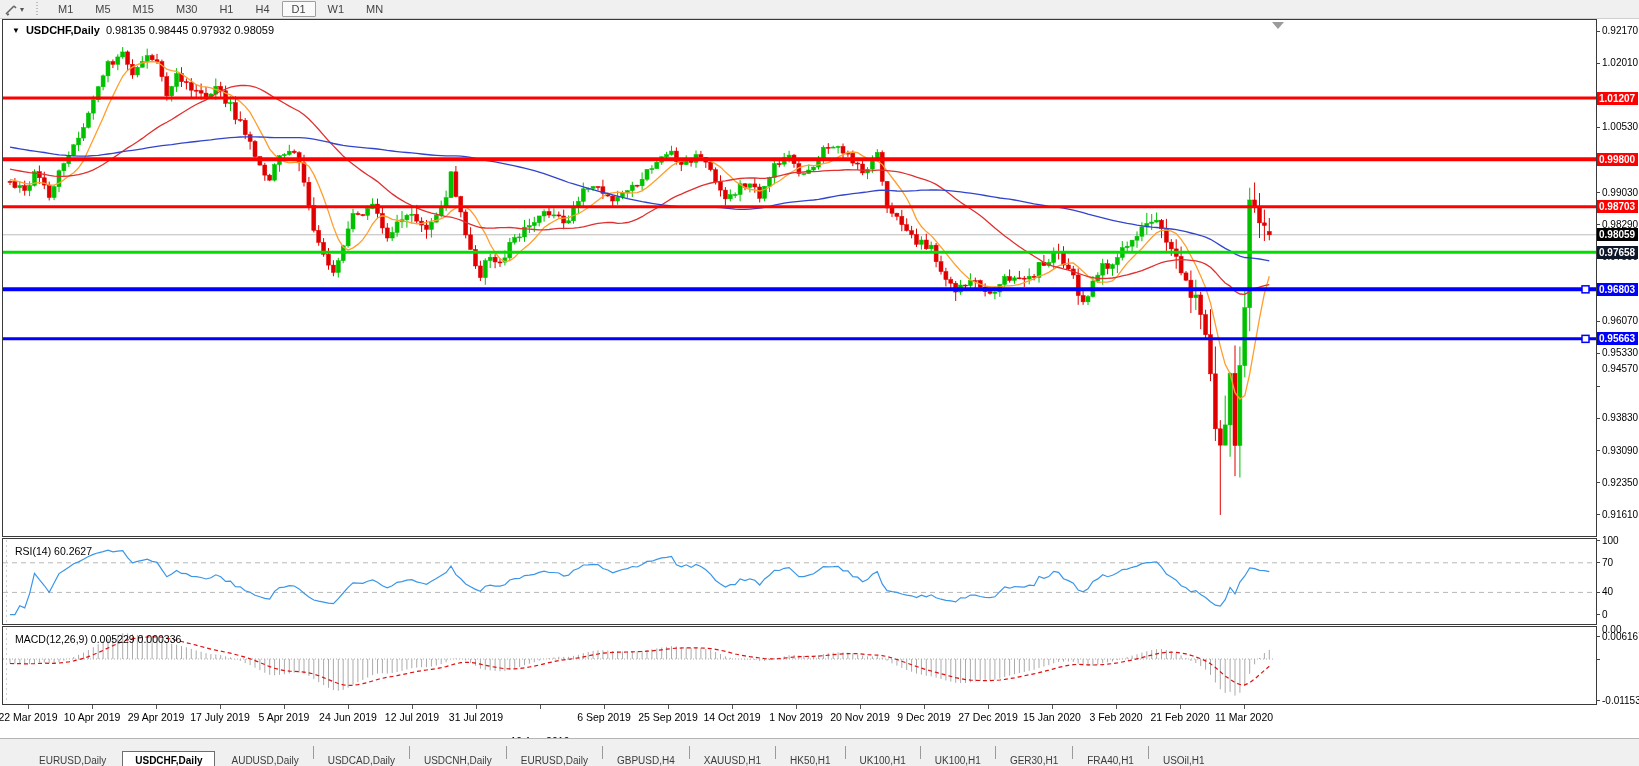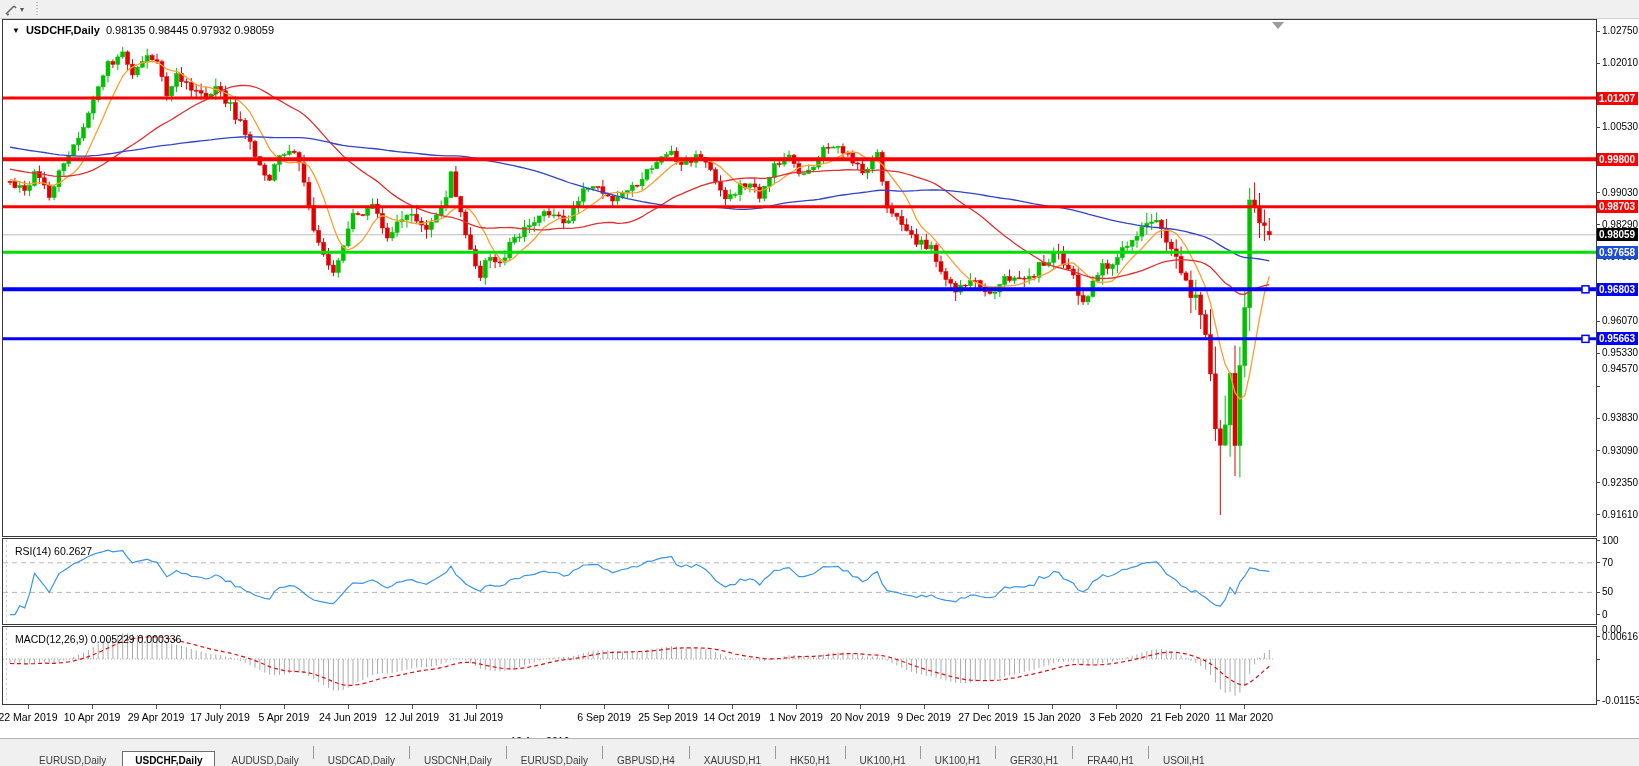--- a/index.html
+++ b/index.html
@@ -41,20 +41,31 @@
 <div id="app">
 
 <div id="toolbar">
   <span class="tb-icon">
     <svg width="14" height="13" viewBox="0 0 14 13">
           <path d="M2 11 L10 3 M10 3 l2 2 M3 12 l2 -1" stroke="#666" stroke-width="1.6" fill="none"></path>
         </svg>
   </span>
   <span class="tb-caret">▾</span>
   <span class="tb-grip"></span>
+  <span id="tf-buttons" style="display: flex;">
+        <div class="tf-btn">M1</div>
+        <div class="tf-btn">M5</div>
+        <div class="tf-btn">M15</div>
+        <div class="tf-btn">M30</div>
+        <div class="tf-btn">H1</div>
+        <div class="tf-btn">H4</div>
+        <div class="tf-btn active">D1</div>
+        <div class="tf-btn">W1</div>
+        <div class="tf-btn">MN</div>
+      </span>
 </div>
 
 <div class="panel" id="main-panel"></div>
 <div class="panel" id="rsi-panel">
       <div class="grip-strip"></div>
     </div>
 <div class="panel" id="macd-panel">
       <div class="grip-strip"></div>
     </div>
 
@@ -861,21 +872,21 @@
   <span class="menu-tri">▼</span>
   <b>USDCHF,Daily</b>
   <span>0.98135 0.98445 0.97932 0.98059</span>
 </div>
 
 <div class="pane-label" style="top:545px">RSI(14) 60.2627</div>
 <div class="pane-label" style="top:633px">MACD(12,26,9) 0.005229 0.000336</div>
 
 <div id="axis-layer">
       <div class="tick-dash" style="top: 30.5px;"></div>
-      <div class="tick-label" style="top: 25px;">1.02750</div>
+      <div class="tick-label" style="top: 25px;">0.92170</div>
       <div class="tick-dash" style="top: 62.6456px;"></div>
       <div class="tick-label" style="top: 57.1456px;">1.02010</div>
       <div class="tick-dash" style="top: 126.937px;"></div>
       <div class="tick-label" style="top: 121.437px;">1.00530</div>
       <div class="tick-dash" style="top: 192.097px;"></div>
       <div class="tick-label" style="top: 186.597px;">0.99030</div>
       <div class="tick-dash" style="top: 224.242px;"></div>
       <div class="tick-label" style="top: 218.742px;">0.98290</div>
       <div class="tick-dash" style="top: 256.388px;"></div>
       <div class="tick-label" style="top: 250.888px;">0.97550</div>
@@ -891,33 +902,33 @@
       <div class="tick-label" style="top: 444.63px;">0.93090</div>
       <div class="tick-dash" style="top: 482.276px;"></div>
       <div class="tick-label" style="top: 476.776px;">0.92350</div>
       <div class="tick-dash" style="top: 514.422px;"></div>
       <div class="tick-label" style="top: 508.922px;">0.91610</div>
       <div class="tick-dash" style="top: 540.1px;"></div>
       <div class="tick-label" style="top: 534.6px;">100</div>
       <div class="tick-dash" style="top: 562.3px;"></div>
       <div class="tick-label" style="top: 556.8px;">70</div>
       <div class="tick-dash" style="top: 591.9px;"></div>
-      <div class="tick-label" style="top: 586.4px;">50</div>
+      <div class="tick-label" style="top: 586.4px;">40</div>
       <div class="tick-dash" style="top: 614.1px;"></div>
       <div class="tick-label" style="top: 608.6px;">0</div>
       <div class="tick-dash" style="top: 636.299px;"></div>
       <div class="tick-label" style="top: 630.799px;">0.006167</div>
       <div class="tick-dash" style="top: 658.5px;"></div>
       <div class="tick-label" style="top: 624px;">0.00</div>
       <div class="tick-dash" style="top: 700.019px;"></div>
       <div class="tick-label" style="top: 694.519px;">-0.011533</div>
       <div class="price-badge" style="top: 91.5279px; background: rgb(255, 0, 0);">1.01207</div>
       <div class="price-badge" style="top: 152.648px; background: rgb(255, 0, 0);">0.99800</div>
       <div class="price-badge" style="top: 200.302px; background: rgb(255, 0, 0);">0.98703</div>
-      <div class="price-badge" style="top: 245.696px; background: #1d4ed8;">0.97658</div>
+      <div class="price-badge" style="top: 245.696px; background: #0f172a;">0.97658</div>
       <div class="price-badge" style="top: 282.838px; background: rgb(0, 0, 255);">0.96803</div>
       <div class="price-badge" style="top: 332.359px; background: rgb(0, 0, 255);">0.95663</div>
       <div class="price-badge" style="top: 228.277px; background: rgb(0, 0, 0);">0.98059</div>
     </div>
 <div id="date-strip">
       <div class="date-tick" style="left: 28px;"></div>
       <div class="date-label" style="left: 28px;">22 Mar 2019</div>
       <div class="date-tick" style="left: 92px;"></div>
       <div class="date-label" style="left: 92px;">10 Apr 2019</div>
       <div class="date-tick" style="left: 156px;"></div>

